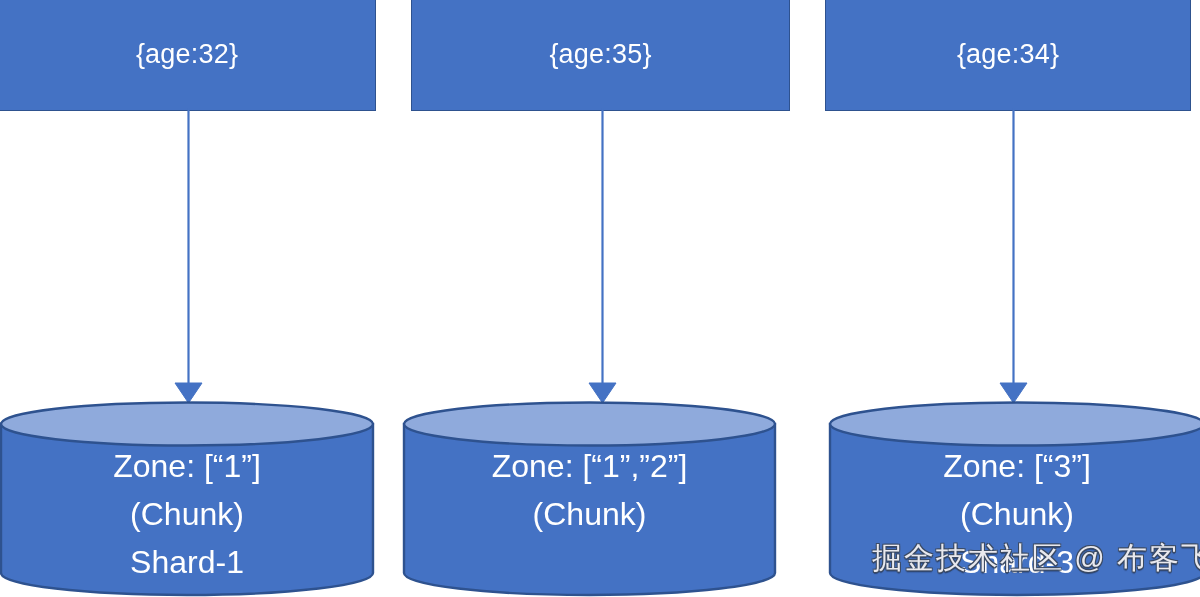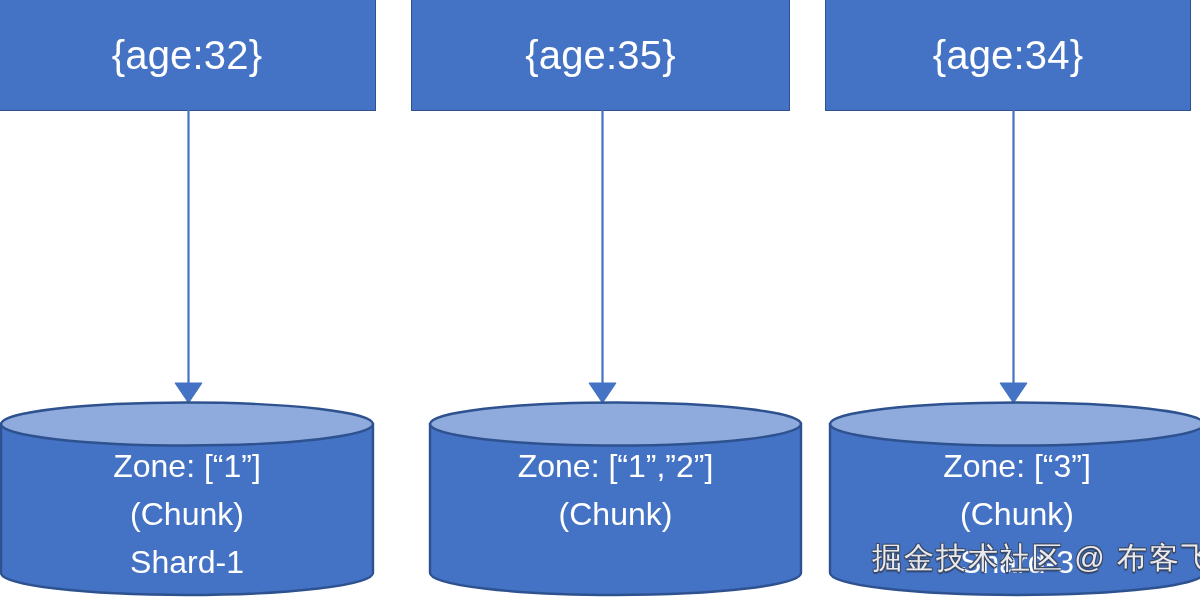--- a/index.html
+++ b/index.html
@@ -27,21 +27,21 @@
     position: absolute;
     background: #4472C4;
     border: 1px solid #2E528F;
     box-sizing: border-box;
     display: flex;
     align-items: center;
     justify-content: center;
   }
   .doc-box .doc-label {
     color: #ffffff;
-    font-size: 40px;
+    font-size: 27px;
     line-height: 1;
     letter-spacing: 0.2px;
     white-space: nowrap;
   }
 
   #doc-box-1 { left: -2px;  top: -2px; width: 378px; height: 113px; }
   #doc-box-2 { left: 411px; top: -2px; width: 379px; height: 113px; }
   #doc-box-3 { left: 825px; top: -2px; width: 366px; height: 113px; }
 
   
@@ -62,21 +62,21 @@
     width: 100%;
     text-align: center;
     color: #ffffff;
     font-size: 32px;
     line-height: 48px;
     white-space: nowrap;
     pointer-events: none;
   }
 
   #cylinder-1 { left: -4px;  top: 400px; width: 382px; height: 197px; }
-  #cylinder-2 { left: 425px; top: 400px; width: 381px; height: 197px; }
+  #cylinder-2 { left: 399px; top: 400px; width: 381px; height: 197px; }
   #cylinder-3 { left: 825px; top: 400px; width: 384px; height: 197px; }
 
   #cyl-1-text { top: 42px; }
   #cyl-2-text { top: 42px; }
   #cyl-3-text { top: 42px; }
 
   
   #watermark {
     position: absolute;
     left: 872px;

